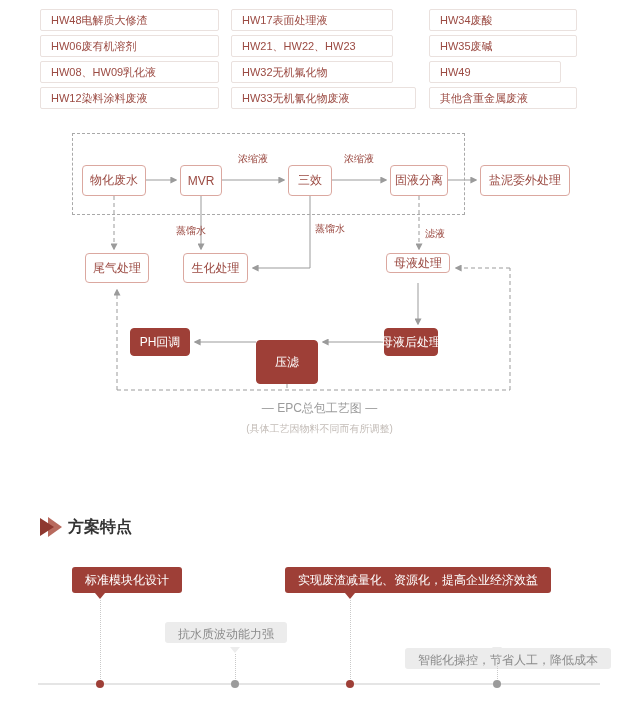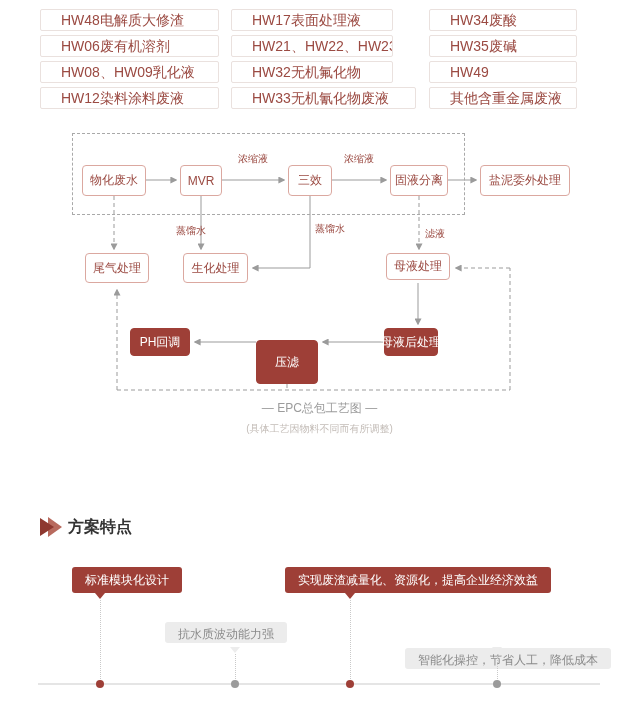--- a/index.html
+++ b/index.html
@@ -6,22 +6,22 @@
   html,body { background:#fff; }
   body { font-family: "Liberation Sans", "DejaVu Sans", sans-serif; }
   .canvas {
     position: relative; width: 639px; height: 716px;
     background: #fff; overflow: hidden;
   }
   
   .grid-cell {
     position: absolute; height: 22px; line-height: 20px;
     background: #fff; border: 1px solid #eae1de; border-radius: 2px;
-    color: var(--text-red, #9b4a42); font-size: 14px;
-    padding-left: 20px; white-space: nowrap; overflow: hidden;
+    color: var(--text-red, #9b4a42); font-size: 11px;
+    padding-left: 10px; white-space: nowrap; overflow: hidden;
   }
   
   .dashed-region { position: absolute; border: 1px dashed #a9a9a9; }
   .flow-box {
     position: absolute; display: flex; align-items: center; justify-content: center;
     background: #fff; border: 1px solid var(--box-border, #dba8a0); border-radius: 4px;
     color: var(--text-red, #9b4a42); font-size: 12px; white-space: nowrap;
   }
   .flow-box.red {
     background: var(--accent, #9e3f37); border-color: var(--accent, #9e3f37);
@@ -70,21 +70,21 @@
     <div class="grid-cell" style="left:40px;top:9px;width:179px">HW48电解质大修渣</div>
     <div class="grid-cell" style="left:231px;top:9px;width:162px">HW17表面处理液</div>
     <div class="grid-cell" style="left:429px;top:9px;width:148px">HW34废酸</div>
 
     <div class="grid-cell" style="left:40px;top:35px;width:179px">HW06废有机溶剂</div>
     <div class="grid-cell" style="left:231px;top:35px;width:162px">HW21、HW22、HW23</div>
     <div class="grid-cell" style="left:429px;top:35px;width:148px">HW35废碱</div>
 
     <div class="grid-cell" style="left:40px;top:61px;width:179px">HW08、HW09乳化液</div>
     <div class="grid-cell" style="left:231px;top:61px;width:162px">HW32无机氟化物</div>
-    <div class="grid-cell" style="left:429px;top:61px;width:148px">HW49</div>
+    <div class="grid-cell" style="left:429px;top:61px;width:132px">HW49</div>
 
     <div class="grid-cell" style="left:40px;top:87px;width:179px">HW12染料涂料废液</div>
     <div class="grid-cell" style="left:231px;top:87px;width:185px">HW33无机氰化物废液</div>
     <div class="grid-cell" style="left:429px;top:87px;width:148px">其他含重金属废液</div>
   </div>
 
   <div>
 
     <svg class="connectors" width="639" height="716">
       <defs>
@@ -113,21 +113,21 @@
     <div class="dashed-region" style="left:72px;top:133px;width:393px;height:82px"></div>
 
     <div class="flow-box" style="left:82px;top:165px;width:64px;height:31px">物化废水</div>
     <div class="flow-box" style="left:180px;top:165px;width:42px;height:31px">MVR</div>
     <div class="flow-box" style="left:288px;top:165px;width:44px;height:31px">三效</div>
     <div class="flow-box" style="left:390px;top:165px;width:58px;height:31px">固液分离</div>
     <div class="flow-box" style="left:480px;top:165px;width:90px;height:31px">盐泥委外处理</div>
 
     <div class="flow-box" style="left:85px;top:253px;width:64px;height:30px">尾气处理</div>
     <div class="flow-box" style="left:183px;top:253px;width:65px;height:30px">生化处理</div>
-    <div class="flow-box" style="left:386px;top:253px;width:64px;height:27px">母液处理</div>
+    <div class="flow-box" style="left:386px;top:253px;width:64px;height:20px">母液处理</div>
 
     <div class="flow-box red" style="left:130px;top:328px;width:60px;height:28px">PH回调</div>
     <div class="flow-box red" style="left:256px;top:340px;width:62px;height:44px">压滤</div>
     <div class="flow-box red" style="left:384px;top:328px;width:54px;height:28px">母液后处理</div>
 
     <div class="flow-label" style="left:238px;top:152px">浓缩液</div>
     <div class="flow-label" style="left:344px;top:152px">浓缩液</div>
     <div class="flow-label" style="left:176px;top:224px">蒸馏水</div>
     <div class="flow-label" style="left:315px;top:222px">蒸馏水</div>
     <div class="flow-label" style="left:425px;top:227px">滤液</div>

